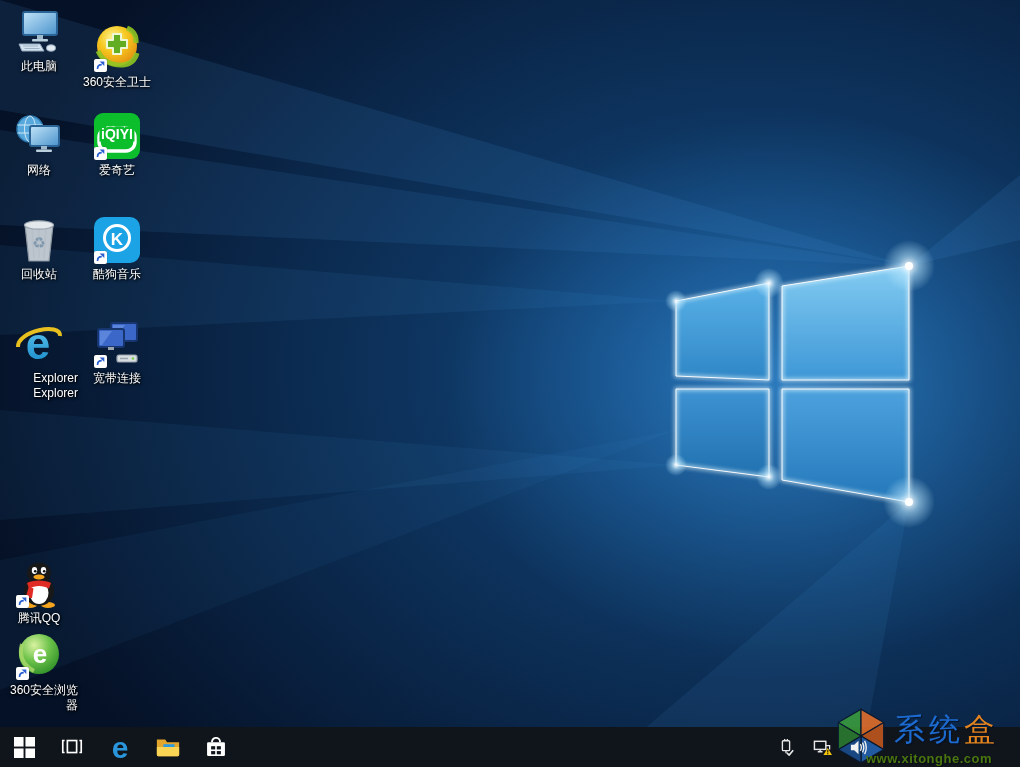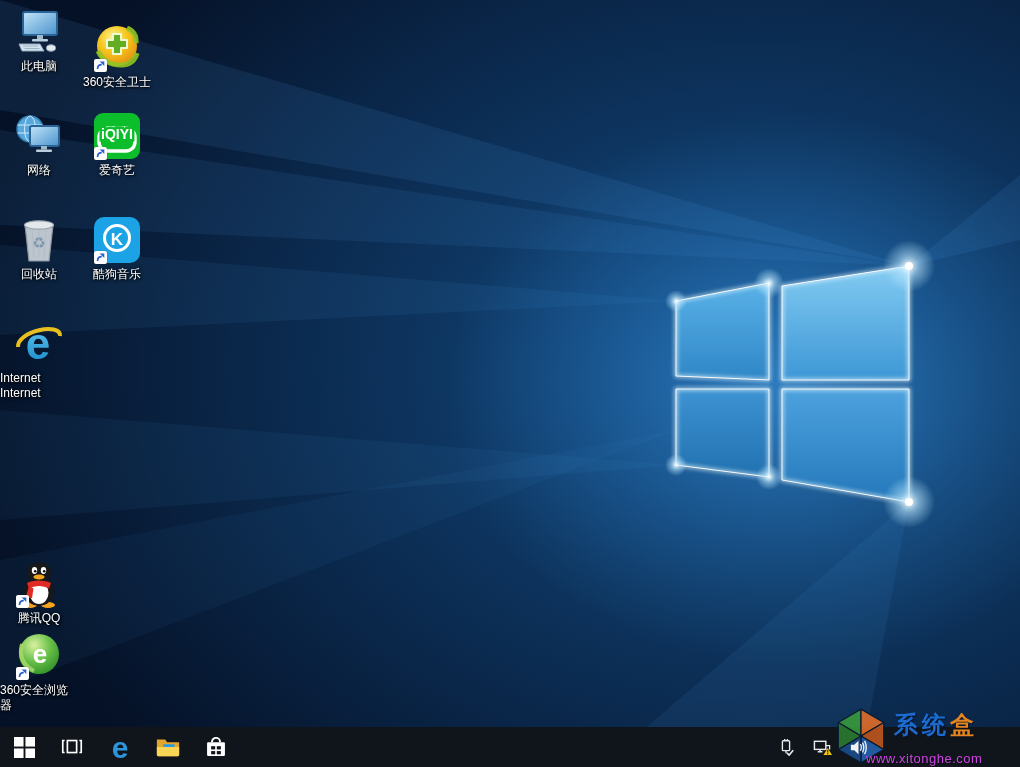--- a/index.html
+++ b/index.html
@@ -2,36 +2,36 @@
 <html><head>
 <meta charset="utf-8">
 <style>
   html,body{margin:0;padding:0;background:#000;}
   *{box-sizing:border-box;font-family:"Liberation Sans",sans-serif;}
   .screen{position:relative;width:1020px;height:767px;overflow:hidden;background:#061324;}
   .wallpaper{position:absolute;inset:0;}
   
   .cell{position:absolute;width:78px;display:flex;flex-direction:column;align-items:center;cursor:pointer;background:none;border:none;padding:0;}
   .cell .ic{position:relative;width:48px;height:48px;margin-bottom:3px;}
-  .cell .label{font-size:12px;line-height:15px;color:#fff;text-align:left;max-width:78px;
+  .cell .label{font-size:12px;line-height:15px;color:#fff;text-align:right;max-width:78px;
     text-shadow:1px 1px 2px #000,0 0 4px rgba(0,0,0,.85);word-break:break-word;}
   .shortcut{position:absolute;left:1px;bottom:0;width:13px;height:13px;background:#fff;border-radius:2px;
     box-shadow:0 0 1px rgba(0,0,0,.6);display:flex;align-items:center;justify-content:center;}
   
   .taskbar{position:absolute;left:0;bottom:0;width:100%;height:40px;background:#10151c;display:flex;align-items:center;}
   .tb-btn{width:48px;height:40px;display:flex;align-items:center;justify-content:center;background:none;border:none;padding:0;cursor:pointer;}
   .tray{position:absolute;right:152px;top:0;height:40px;display:flex;gap:16px;align-items:center;z-index:6;}
   .tray-btn{background:none;border:none;padding:0;width:20px;height:20px;display:flex;align-items:center;justify-content:center;cursor:pointer;}
   
   .watermark{position:absolute;right:0;bottom:0;width:192px;height:64px;z-index:5;opacity:.95;}
   .wm-logo{position:absolute;left:2px;bottom:2px;}
-  .wm-name{position:absolute;left:66px;top:6px;font-size:24px;font-weight:bold;letter-spacing:4px;white-space:nowrap;
+  .wm-name{position:absolute;left:66px;top:6px;font-size:31px;font-weight:normal;letter-spacing:4px;white-space:nowrap;
     color:#1e6fd8;text-shadow:1px 1px 1px rgba(4,16,34,.9);}
   .wm-name .accent{color:#f08a1e;}
-  .wm-url{position:absolute;left:38px;bottom:1px;font-size:13px;font-weight:normal;letter-spacing:.5px;color:#d946ef;
+  .wm-url{position:absolute;left:38px;bottom:1px;font-size:13px;font-weight:bold;letter-spacing:.5px;color:#4d7c0f;
     text-shadow:1px 1px 1px rgba(0,0,0,.5);white-space:nowrap;margin-top:12px;}
 </style>
 </head>
 <body>
 
 <div class="screen">
 
   <svg class="wallpaper" viewBox="0 0 1020 767">
     <defs>
       <radialGradient id="bg" cx="74%" cy="48%" r="78%">
@@ -225,23 +225,44 @@
         <defs>
             <linearGradient id="gie" x1="0" y1="0" x2="0" y2="1">
           <stop offset="0%" stop-color="#6ad0f5"></stop>
               <stop offset="100%" stop-color="#1286c8"></stop>
             </linearGradient>
           </defs>
         <text x="23" y="39" text-anchor="middle" font-size="44" font-weight="bold" fill="url(#gie)">e</text>
         <path d="M3,27 C2,11 46,2 45,16" stroke="#f3c81d" stroke-width="4" fill="none" opacity=".95"></path>
       </svg>
     </span>
-    <span class="label">Internet Internet</span>
-  </button>
-
+    <span class="label">Explorer Explorer</span>
+  </button>
+
+  <button class="cell" style="left:78px;top:320px">
+    <span class="ic">
+      <svg viewBox="0 0 48 48" width="48" height="48">
+        <rect x="18" y="3" width="26" height="18" rx="2" fill="#3a67c8" stroke="#17356e" stroke-width="2"></rect>
+        <path d="M20,5 L32,5 L22,19 L20,19 Z" fill="#6f9ae8" opacity=".6"></path>
+        <rect x="5" y="9" width="26" height="18" rx="2" fill="#3a67c8" stroke="#17356e" stroke-width="2"></rect>
+        <path d="M7,11 L19,11 L9,25 L7,25 Z" fill="#6f9ae8" opacity=".6"></path>
+        <rect x="15" y="27" width="6" height="3" fill="#9aa4ad"></rect>
+        <rect x="24" y="35" width="20" height="7" rx="2" fill="#d8dde2" stroke="#9aa4ad" stroke-width="1.2"></rect>
+        <path d="M27,38.5 h8" stroke="#9aa4ad" stroke-width="1.5"></path>
+        <circle cx="40" cy="38.5" r="1.3" fill="#78d14c"></circle>
+      </svg>
+      <span class="shortcut">
+        <svg viewBox="0 0 13 13" width="11" height="11">
+          <path d="M3,10.5 Q3,5.5 8,5.5" stroke="#2a5fd0" stroke-width="2" fill="none"></path>
+          <polygon points="5.5,1.8 11,1.8 11,7.2" fill="#2a5fd0"></polygon>
+        </svg>
+      </span>
+    </span>
+    <span class="label">宽带连接</span>
+  </button>
 
 
   <button class="cell" style="left:0;top:560px">
     <span class="ic">
       <svg viewBox="0 0 48 48" width="48" height="48">
         <ellipse cx="15" cy="45" rx="7" ry="3" fill="#f5a51d"></ellipse>
         <ellipse cx="33" cy="45" rx="7" ry="3" fill="#f5a51d"></ellipse>
         <ellipse cx="24" cy="31" rx="15" ry="15" fill="#181818"></ellipse>
         <ellipse cx="24" cy="33" rx="9.5" ry="11" fill="#ffffff"></ellipse>
         <ellipse cx="24" cy="13" rx="12" ry="10.5" fill="#181818"></ellipse>

